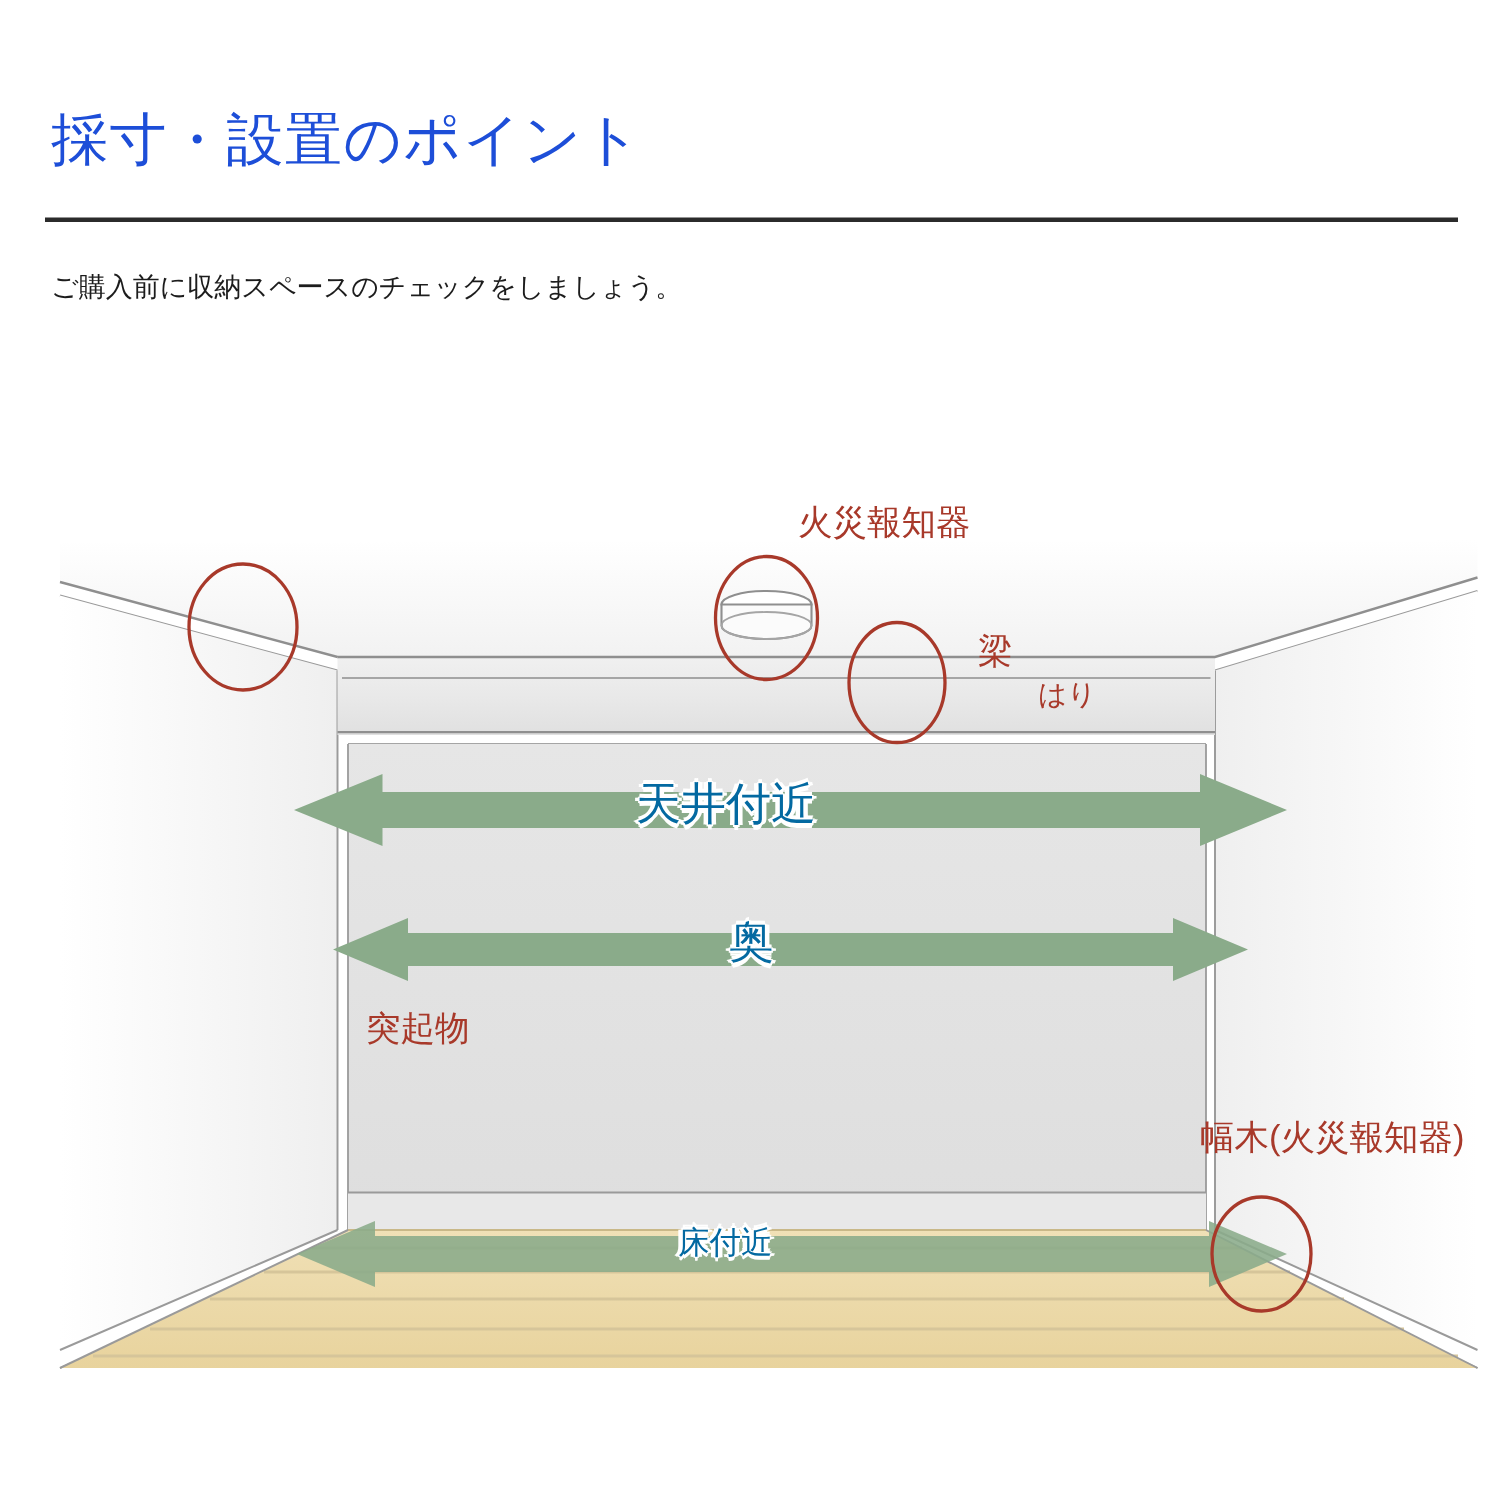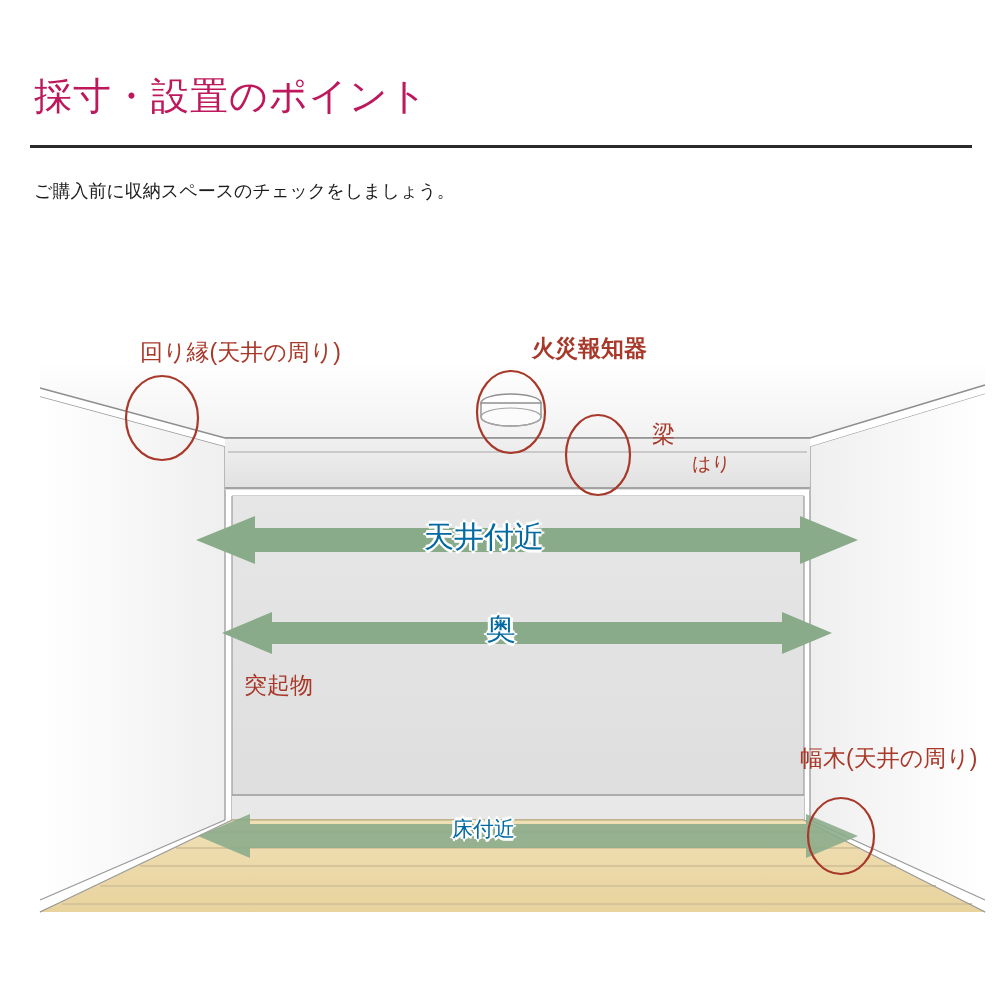--- a/index.html
+++ b/index.html
@@ -10,23 +10,24 @@
     overflow:hidden;
     position:relative;
   }
   .page{position:absolute;inset:0;}
 
   
   .header{position:absolute;left:0;top:0;width:1000px;}
   .page-title{
     position:absolute;left:34px;top:74px;
     font-size:38px;line-height:1.2;
-    color:#be185d;
+    color:#1d4ed8;
     letter-spacing:1px;
     white-space:nowrap;
+    font-family:Liberation Mono, monospace;
   }
   .title-rule{
     position:absolute;left:30px;top:145px;
     width:942px;height:0;
     border-top:3px solid #2b2b2b;
   }
   .subtitle{
     position:absolute;left:34px;top:180px;
     font-size:18px;line-height:1.3;
     color:#1c1c1c;
@@ -177,30 +178,29 @@
         <polygon points="188,745 196,741 196,752 188,756" fill="#d8d8d8" stroke="#8f8f8f" stroke-width="1.1"></polygon>
       </g>
 
       <ellipse cx="162" cy="118" rx="36" ry="42" fill="none" stroke="#a8392a" stroke-width="2.2"></ellipse>
       <ellipse cx="511" cy="112" rx="34" ry="41" fill="none" stroke="#a8392a" stroke-width="2.2"></ellipse>
       <ellipse cx="598" cy="155" rx="32" ry="40" fill="none" stroke="#a8392a" stroke-width="2.2"></ellipse>
       <ellipse cx="192" cy="744" rx="36" ry="38" fill="none" stroke="#a8392a" stroke-width="2.2"></ellipse>
       <ellipse cx="841" cy="536" rx="33" ry="38" fill="none" stroke="#a8392a" stroke-width="2.2"></ellipse>
     </svg>
 
-    <div class="lbl" style="left:140px;top:38px;">回り縁(天井の周り)</div>
-
-    <div class="lbl" style="left:532px;top:34px;font-weight:bold;">火災報知器</div>
+
+    <div class="lbl" style="left:532px;top:34px;">火災報知器</div>
 
     <div class="lbl" style="left:652px;top:120px;">梁</div>
     <div class="lbl lbl-sub" style="left:652px;top:152px;">はり</div>
 
     <div class="lbl" style="left:244px;top:372px;font-family:Liberation Serif, serif;">突起物</div>
 
-    <div class="lbl" style="left:800px;top:444px;">幅木(天井の周り)</div>
+    <div class="lbl" style="left:800px;top:444px;">幅木(火災報知器)</div>
 
     <div class="arrow-label" style="left:424px;top:222px;">天井付近</div>
 
     <div class="arrow-label" style="left:486px;top:314px;">奥</div>
 
     <div class="arrow-label sm" style="left:452px;top:518px;">床付近</div>
 
   </div>
 </div>
 

